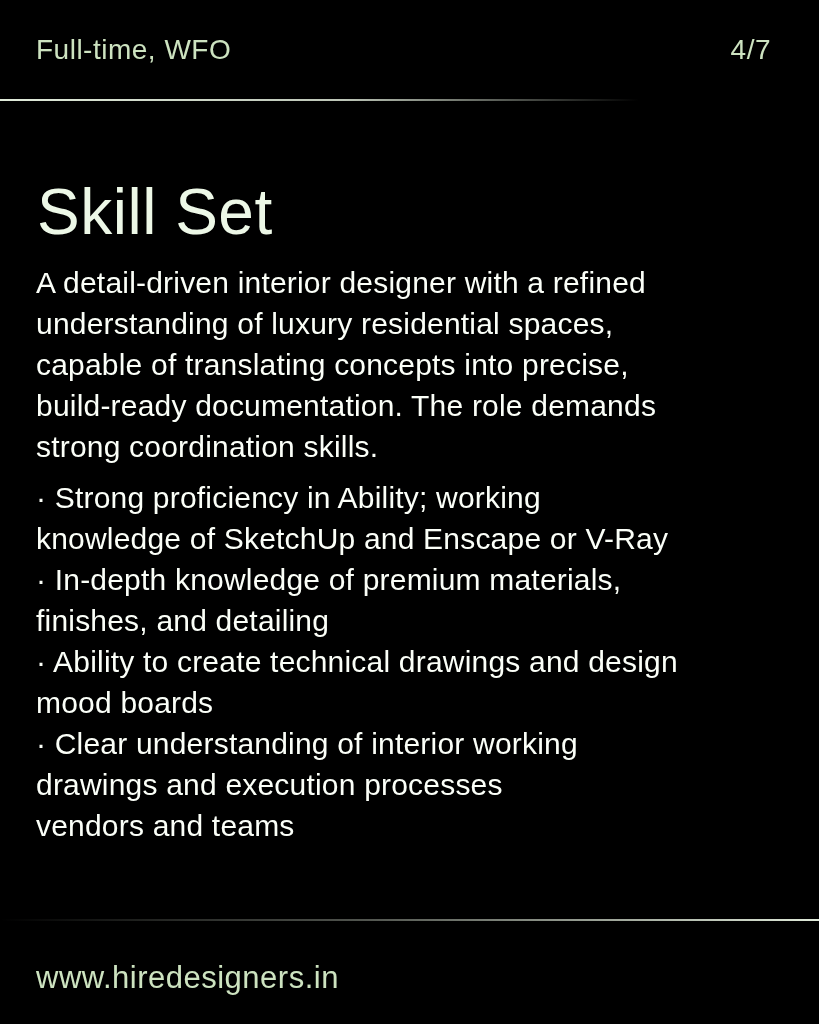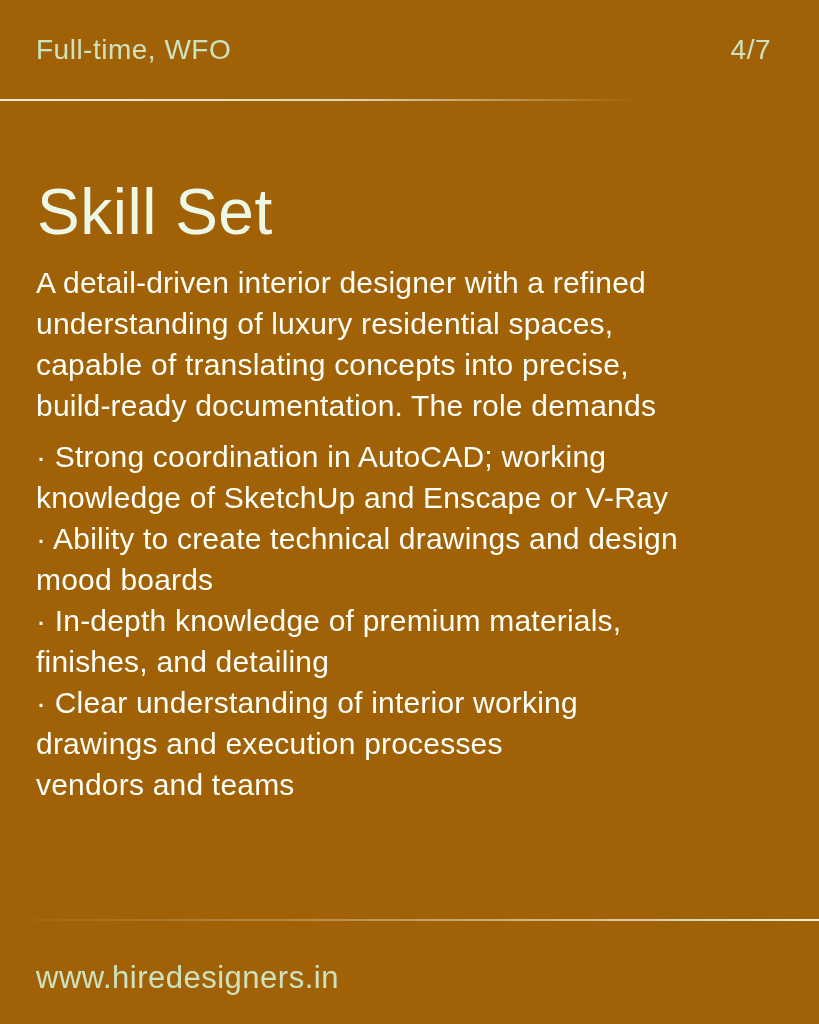--- a/index.html
+++ b/index.html
@@ -1,20 +1,20 @@
 <!DOCTYPE html>
 <html><head>
 <meta charset="utf-8">
 <style>
   html, body { margin: 0; padding: 0; }
   .card {
     position: relative;
     width: 819px;
     height: 1024px;
-    background: #a16207;
+    background: #000000;
     overflow: hidden;
     font-family: "Liberation Sans", sans-serif;
     -webkit-font-smoothing: antialiased;
   }
   .header {
     position: absolute;
     top: 34px; left: 36px; right: 48px;
     display: flex;
     justify-content: space-between;
     align-items: baseline;
@@ -88,32 +88,33 @@
   <div class="divider divider-top"></div>
 
   <div class="title">Skill Set</div>
 
   <div class="body-text">
     <div class="paragraph">
       <div class="text-line">A detail-driven interior designer with a refined</div>
       <div class="text-line">understanding of luxury residential spaces,</div>
       <div class="text-line">capable of translating concepts into precise,</div>
       <div class="text-line">build-ready documentation. The role demands</div>
+      <div class="text-line">strong coordination skills.</div>
     </div>
     <div class="bullet-item">
-      <div class="text-line">· Strong coordination in AutoCAD; working</div>
+      <div class="text-line">· Strong proficiency in Ability; working</div>
       <div class="text-line">knowledge of SketchUp and Enscape or V-Ray</div>
+    </div>
+    <div class="bullet-item">
+      <div class="text-line">· In-depth knowledge of premium materials,</div>
+      <div class="text-line">finishes, and detailing</div>
     </div>
     <div class="bullet-item">
       <div class="text-line">· Ability to create technical drawings and design</div>
       <div class="text-line">mood boards</div>
-    </div>
-    <div class="bullet-item">
-      <div class="text-line">· In-depth knowledge of premium materials,</div>
-      <div class="text-line">finishes, and detailing</div>
     </div>
     <div class="bullet-item">
       <div class="text-line">· Clear understanding of interior working</div>
       <div class="text-line">drawings and execution processes</div>
     </div>
     <div class="bullet-item">
       <div class="text-line">vendors and teams</div>
     </div>
   </div>
 

